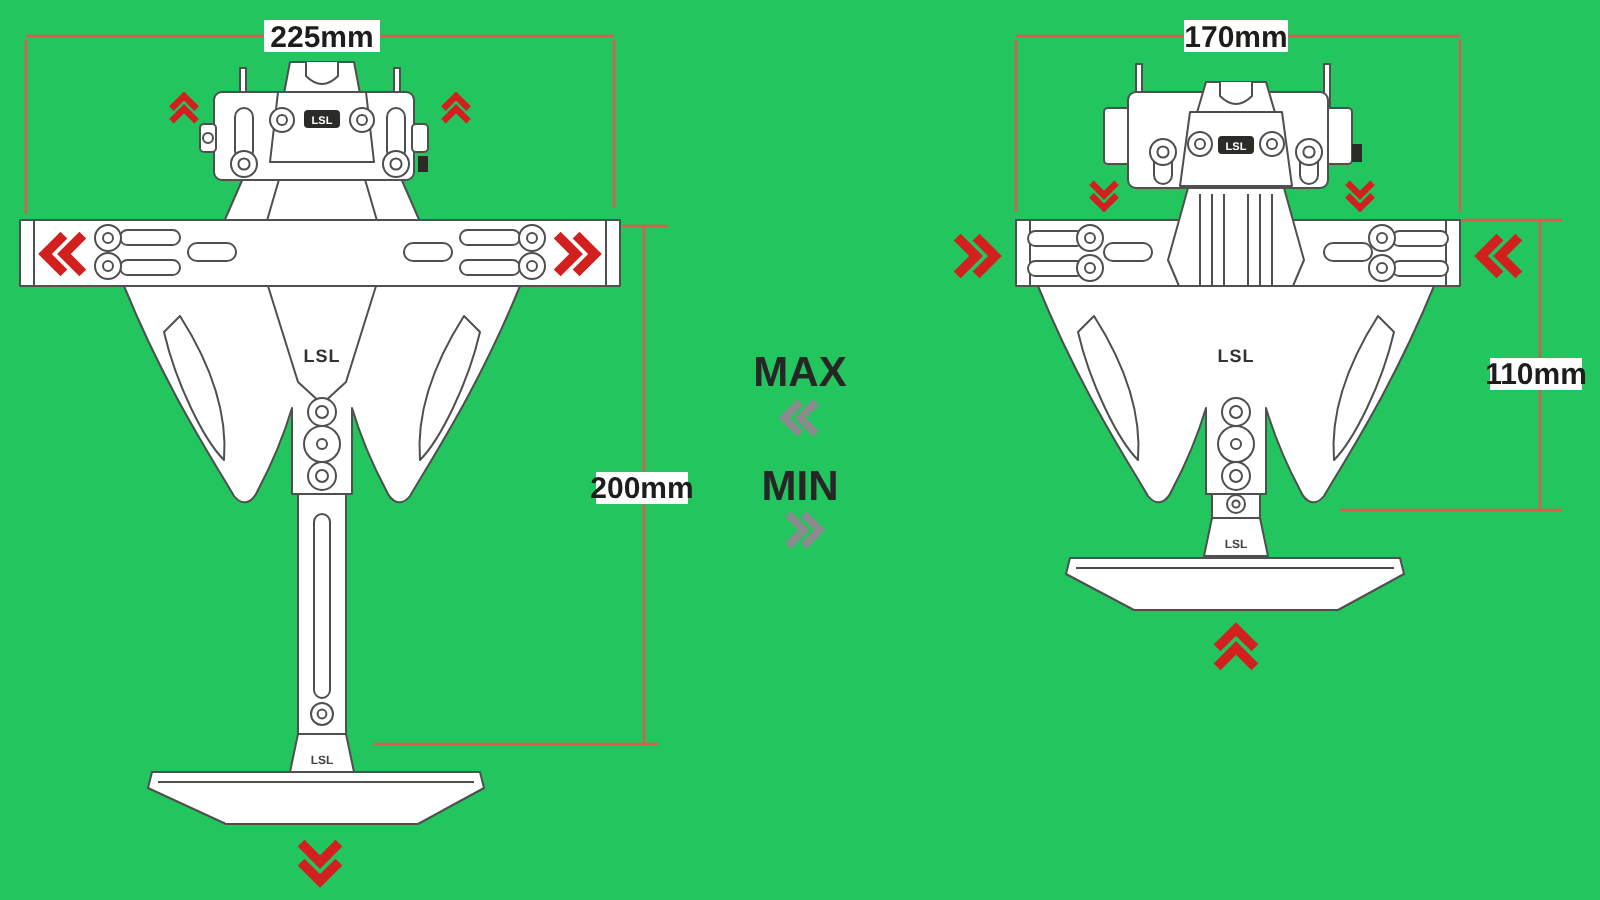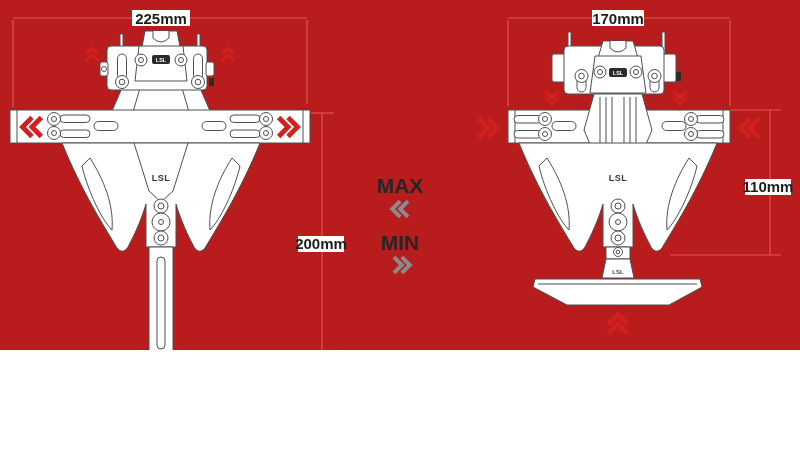--- a/index.html
+++ b/index.html
@@ -1,16 +1,16 @@
 <!DOCTYPE html>
 <html><head>
 <meta charset="utf-8">
 <style>
   html,body { margin:0; padding:0; background:#ffffff; }
-  #stage { position:relative; width:800px; height:350px; background:#b91c1c; overflow:hidden; }
+  #stage { position:relative; width:800px; height:450px; background:#22c55e; overflow:hidden; }
   svg { font-family:"Liberation Sans","DejaVu Sans",sans-serif; display:block; }
   .ol  { fill:#ffffff; stroke:#4f4f4f; stroke-width:1; stroke-linejoin:round; }
   .ln  { fill:none; stroke:#4f4f4f; stroke-width:1; stroke-linejoin:round; }
   .dim { fill:none; stroke:#e2574e; stroke-width:1.2; }
   .lblbg { fill:#ffffff; stroke:none; }
   .dimlbl { font-weight:bold; font-size:15px; fill:#1d1d1b; text-anchor:middle; }
   .legendlbl { font-weight:bold; font-size:21px; fill:#262626; text-anchor:middle; }
   .chev { stroke:currentColor; fill:none; stroke-width:4.6; stroke-linejoin:miter; }
   .chev-red { color:#d2201f; }
   .chev-gray { color:#8a8b8d; }

